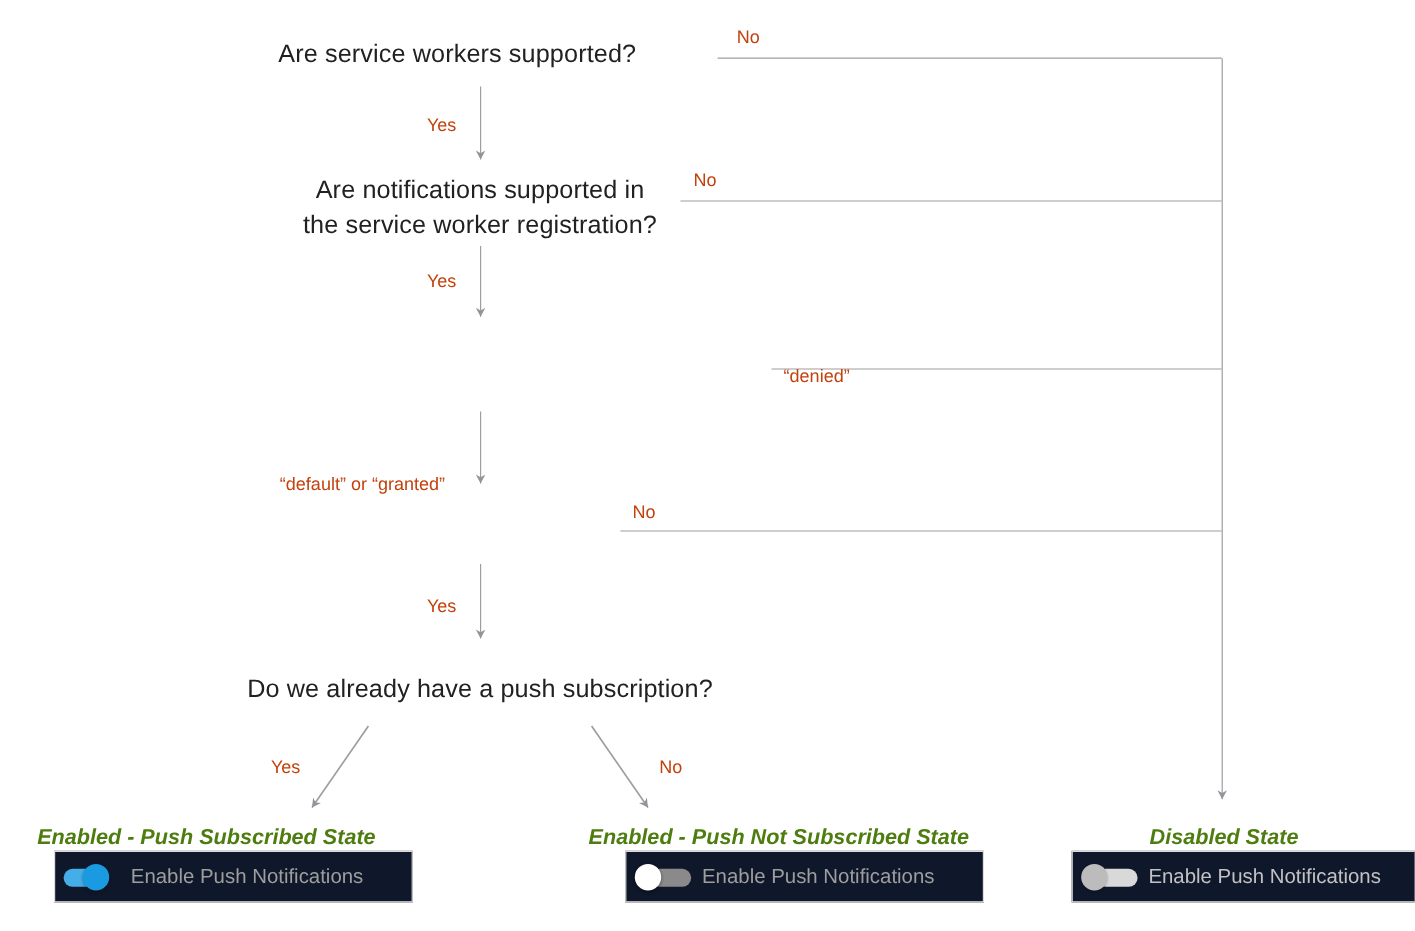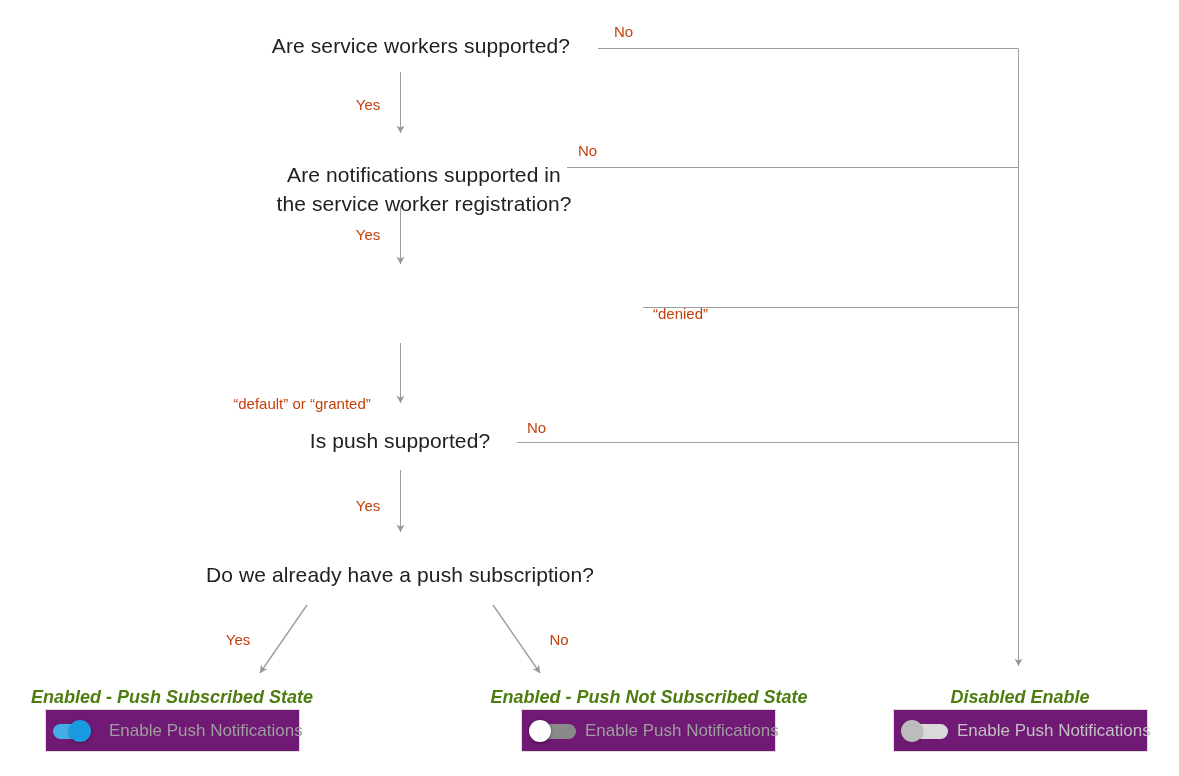--- a/index.html
+++ b/index.html
@@ -7,22 +7,22 @@
     position:relative;width:1179px;height:776px;background:#ffffff;
     font-family:"Liberation Sans","DejaVu Sans",sans-serif;overflow:hidden;
   }
   svg.connectors{position:absolute;left:0;top:0;}
 
   .q{
     position:absolute;transform:translateX(-50%);text-align:center;
     font-size:21px;color:#212121;white-space:nowrap;letter-spacing:.1px;
   }
   .q.wrap{white-space:pre-line;line-height:29px;}
-  .q1{left:421px;top:34px;}
-  .q2{left:400px;top:160px;margin-left:24px;}
+  .q1{left:381px;top:34px;}
+  .q2{left:400px;top:144px;}
   .q3{left:400px;top:293px;}
   .q4{left:400px;top:429px;}
   .q5{left:400px;top:563px;}
 
   .lbl{
     position:absolute;font-size:15px;color:#c2410c;white-space:nowrap;
   }
   .lbl.ctr{transform:translateX(-50%);}
   .lbl-q1-no{left:614px;top:23px;}
   .lbl-q1-yes{left:368px;top:96px;}
@@ -37,22 +37,22 @@
 
   .state-title{
     position:absolute;top:687px;transform:translateX(-50%);
     font-size:18px;font-weight:bold;font-style:italic;color:#4d7c0f;white-space:nowrap;
   }
   .st1{left:172px;}
   .st2{left:649px;}
   .st3{left:1020px;}
 
   .card{
-    position:absolute;top:709px;width:255px;height:43px;box-sizing:border-box;
-    background:#701a75;border:1px solid #dcdcdc;
+    position:absolute;top:709px;width:299px;height:43px;box-sizing:border-box;
+    background:#0f172a;border:1px solid #dcdcdc;
     display:flex;align-items:center;padding-left:7px;
   }
   .card1{left:45px;}
   .card2{left:521px;}
   .card3{left:893px;}
   .card-label{font-size:17px;color:#9e9e9e;margin-left:9px;white-space:nowrap;}
   .card3 .card-label{color:#c2c2c2;}
 
   .toggle{position:relative;width:47px;height:24px;flex:0 0 auto;cursor:pointer;}
   .track{position:absolute;top:5px;width:34px;height:15px;border-radius:8px;}
@@ -85,37 +85,36 @@
     <path d="M400.5,470 L400.5,532" stroke="#9e9e9e" stroke-width="1" fill="none" marker-end="url(#arrowhead)"></path>
     <path d="M517,442.5 L1018,442.5" stroke="#9e9e9e" stroke-width="1" fill="none"></path>
     <path d="M1018.5,48.5 L1018.5,666" stroke="#9e9e9e" stroke-width="1" fill="none" marker-end="url(#arrowhead)"></path>
     <path d="M307,605 L260,673" stroke="#9e9e9e" stroke-width="1.4" fill="none" marker-end="url(#arrowhead)"></path>
     <path d="M493,605 L540,673" stroke="#9e9e9e" stroke-width="1.4" fill="none" marker-end="url(#arrowhead)"></path>
   </svg>
 
   <div class="q q1">Are service workers supported?</div>
   <div class="q q2 wrap">Are notifications supported in
 the service worker registration?</div>
-  <div class="q q4">Is push supported?</div>
   <div class="q q5">Do we already have a push subscription?</div>
 
   <div class="lbl lbl-q1-no">No</div>
   <div class="lbl ctr lbl-q1-yes">Yes</div>
   <div class="lbl lbl-q2-no">No</div>
   <div class="lbl ctr lbl-q2-yes">Yes</div>
   <div class="lbl lbl-q3-no">“denied”</div>
   <div class="lbl ctr lbl-q3-down">“default” or “granted”</div>
   <div class="lbl lbl-q4-no">No</div>
   <div class="lbl ctr lbl-q4-yes">Yes</div>
   <div class="lbl ctr lbl-q5-yes">Yes</div>
   <div class="lbl ctr lbl-q5-no">No</div>
 
   <div class="state-title st1">Enabled - Push Subscribed State</div>
   <div class="state-title st2">Enabled - Push Not Subscribed State</div>
-  <div class="state-title st3">Disabled Enable</div>
+  <div class="state-title st3">Disabled State</div>
 
   <div class="card card1">
     <div class="toggle on">
       <div class="track"></div>
       <div class="knob"></div>
     </div>
     <span class="card-label">Enable Push Notifications</span>
   </div>
 
   <div class="card card2">

